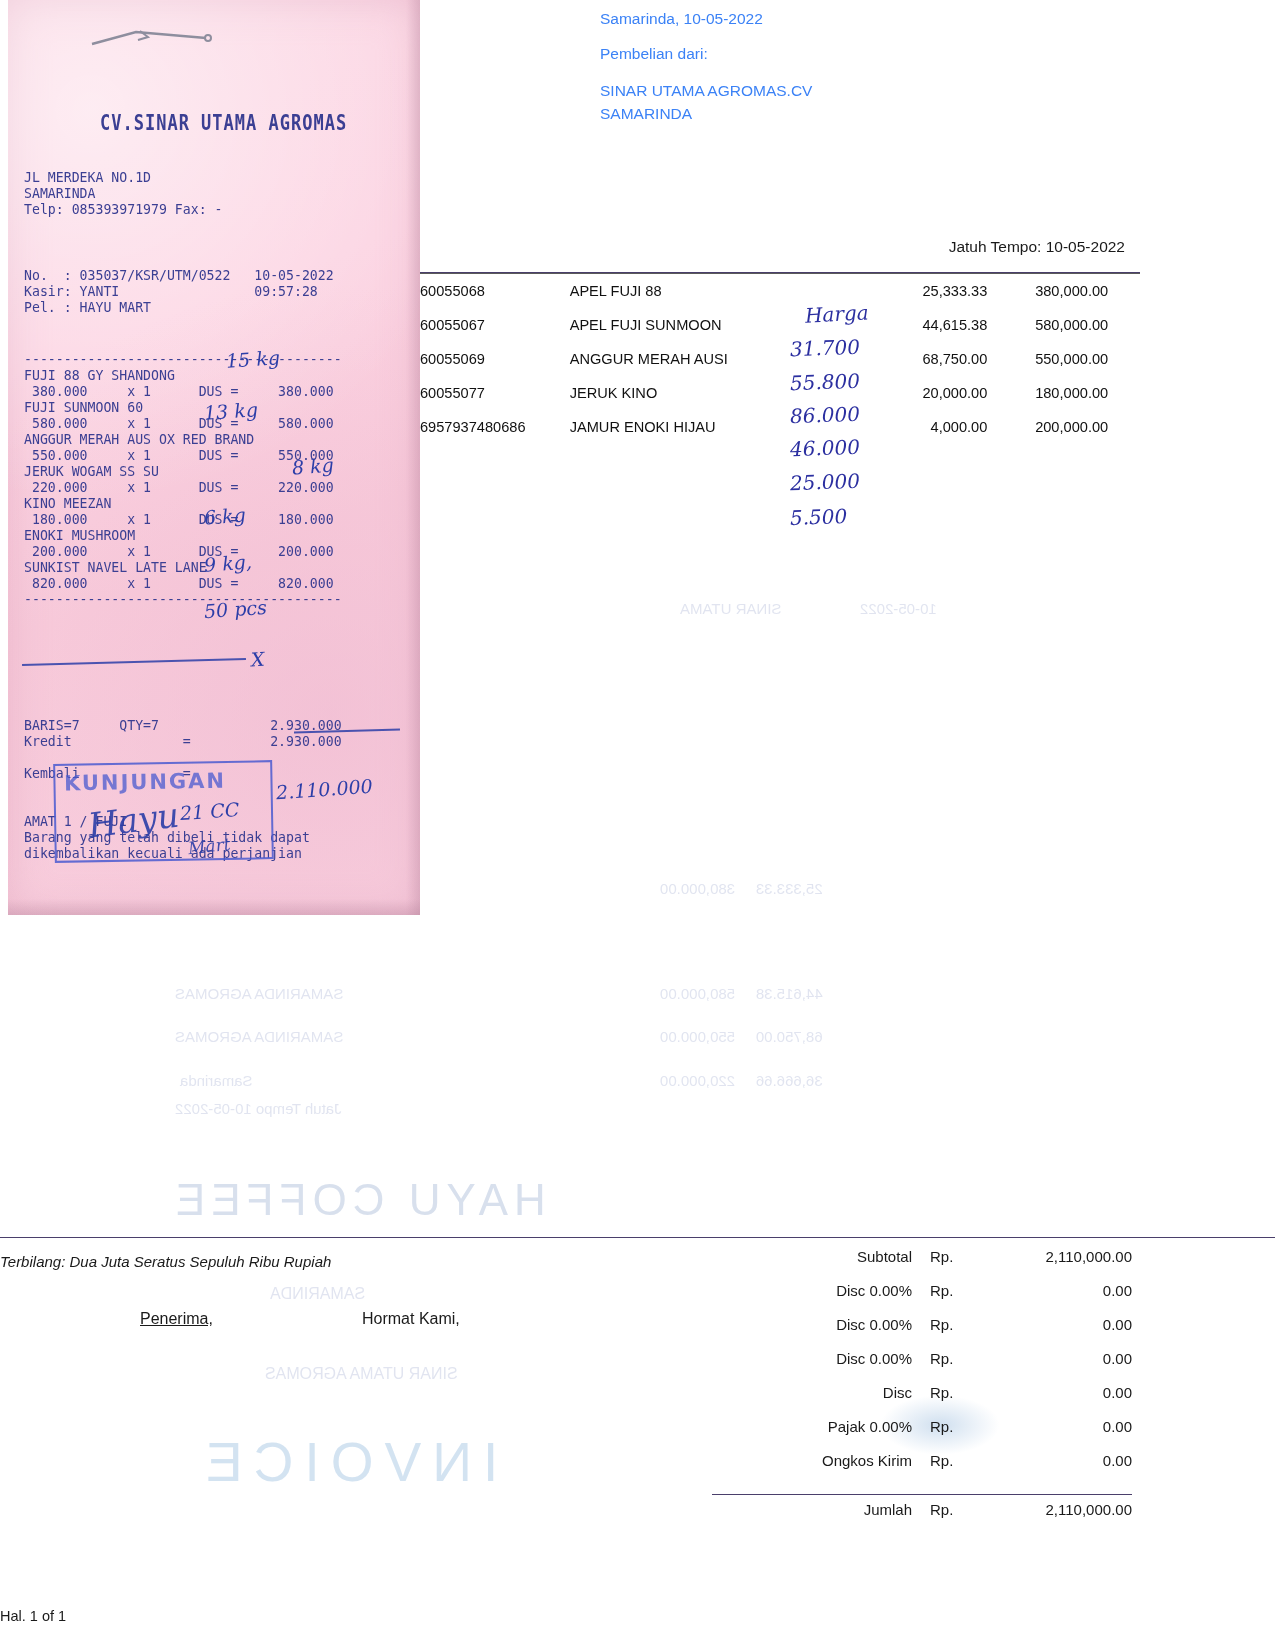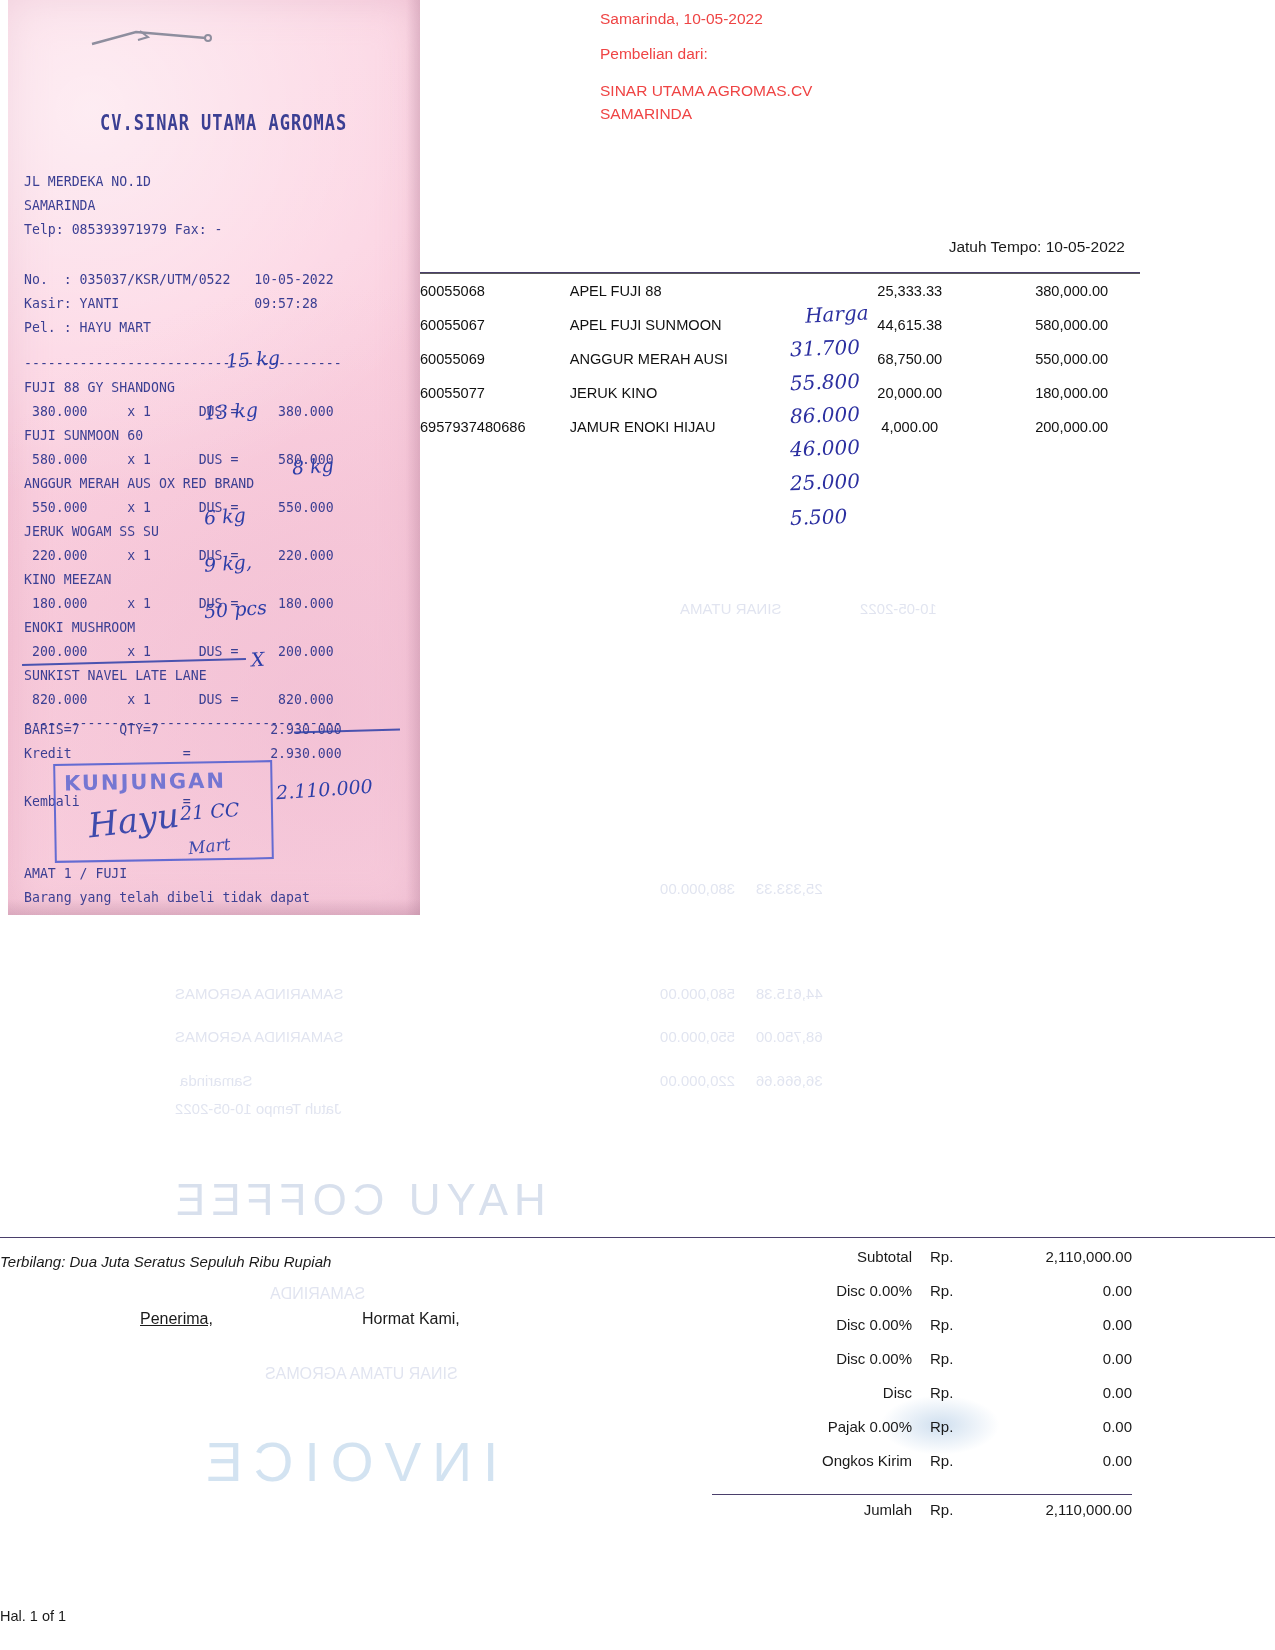--- a/index.html
+++ b/index.html
@@ -54,21 +54,21 @@
     width: 130px;
     height: 22px;
   }
 
   .r-text {
     position: absolute;
     left: 16px;
     right: 10px;
     font-family: "DejaVu Sans Mono", monospace;
     font-size: 13.2px;
-    line-height: 24px;
+    line-height: 16px;
     color: #3b3f93;
     white-space: pre;
     letter-spacing: 0px;
   }
   .r-title {
     position: absolute;
     left: 92px;
     top: 112px;
     font-family: "DejaVu Sans Mono", monospace;
     font-size: 17px;
@@ -144,21 +144,21 @@
     color: #2c3ea8;
     transform: rotate(-6deg);
     opacity: 0.9;
   }
 
   
   .inv-head {
     position: absolute;
     left: 600px;
     font-size: 15.5px;
-    color: #ef4444;
+    color: #3b82f6;
     white-space: nowrap;
   }
   .h-city  { top: 10px; }
   .h-from  { top: 45px; }
   .h-sup1  { top: 82px; }
   .h-sup2  { top: 105px; }
 
   .jatuh {
     position: absolute;
     right: 150px;
@@ -192,21 +192,21 @@
     text-align: left;
     color: #111;
   }
   .tbl td {
     padding: 9px 0 9px 0;
     color: #111;
     white-space: nowrap;
   }
   .c-kode   { width: 152px; }
   .c-nama   { width: 268px; }
-  .c-harga  { width: 160px; text-align: center; padding-right: 16px !important; }
+  .c-harga  { width: 160px; text-align: right; padding-right: 16px !important; }
   .c-jumlah { width: 140px; text-align: center; }
   th.c-harga, th.c-jumlah { text-align: right; }
 
   
   .hw-col {
     position: absolute;
     font-family: "DejaVu Serif", serif;
     font-style: italic;
     color: #2b2fa0;
     font-size: 20px;

